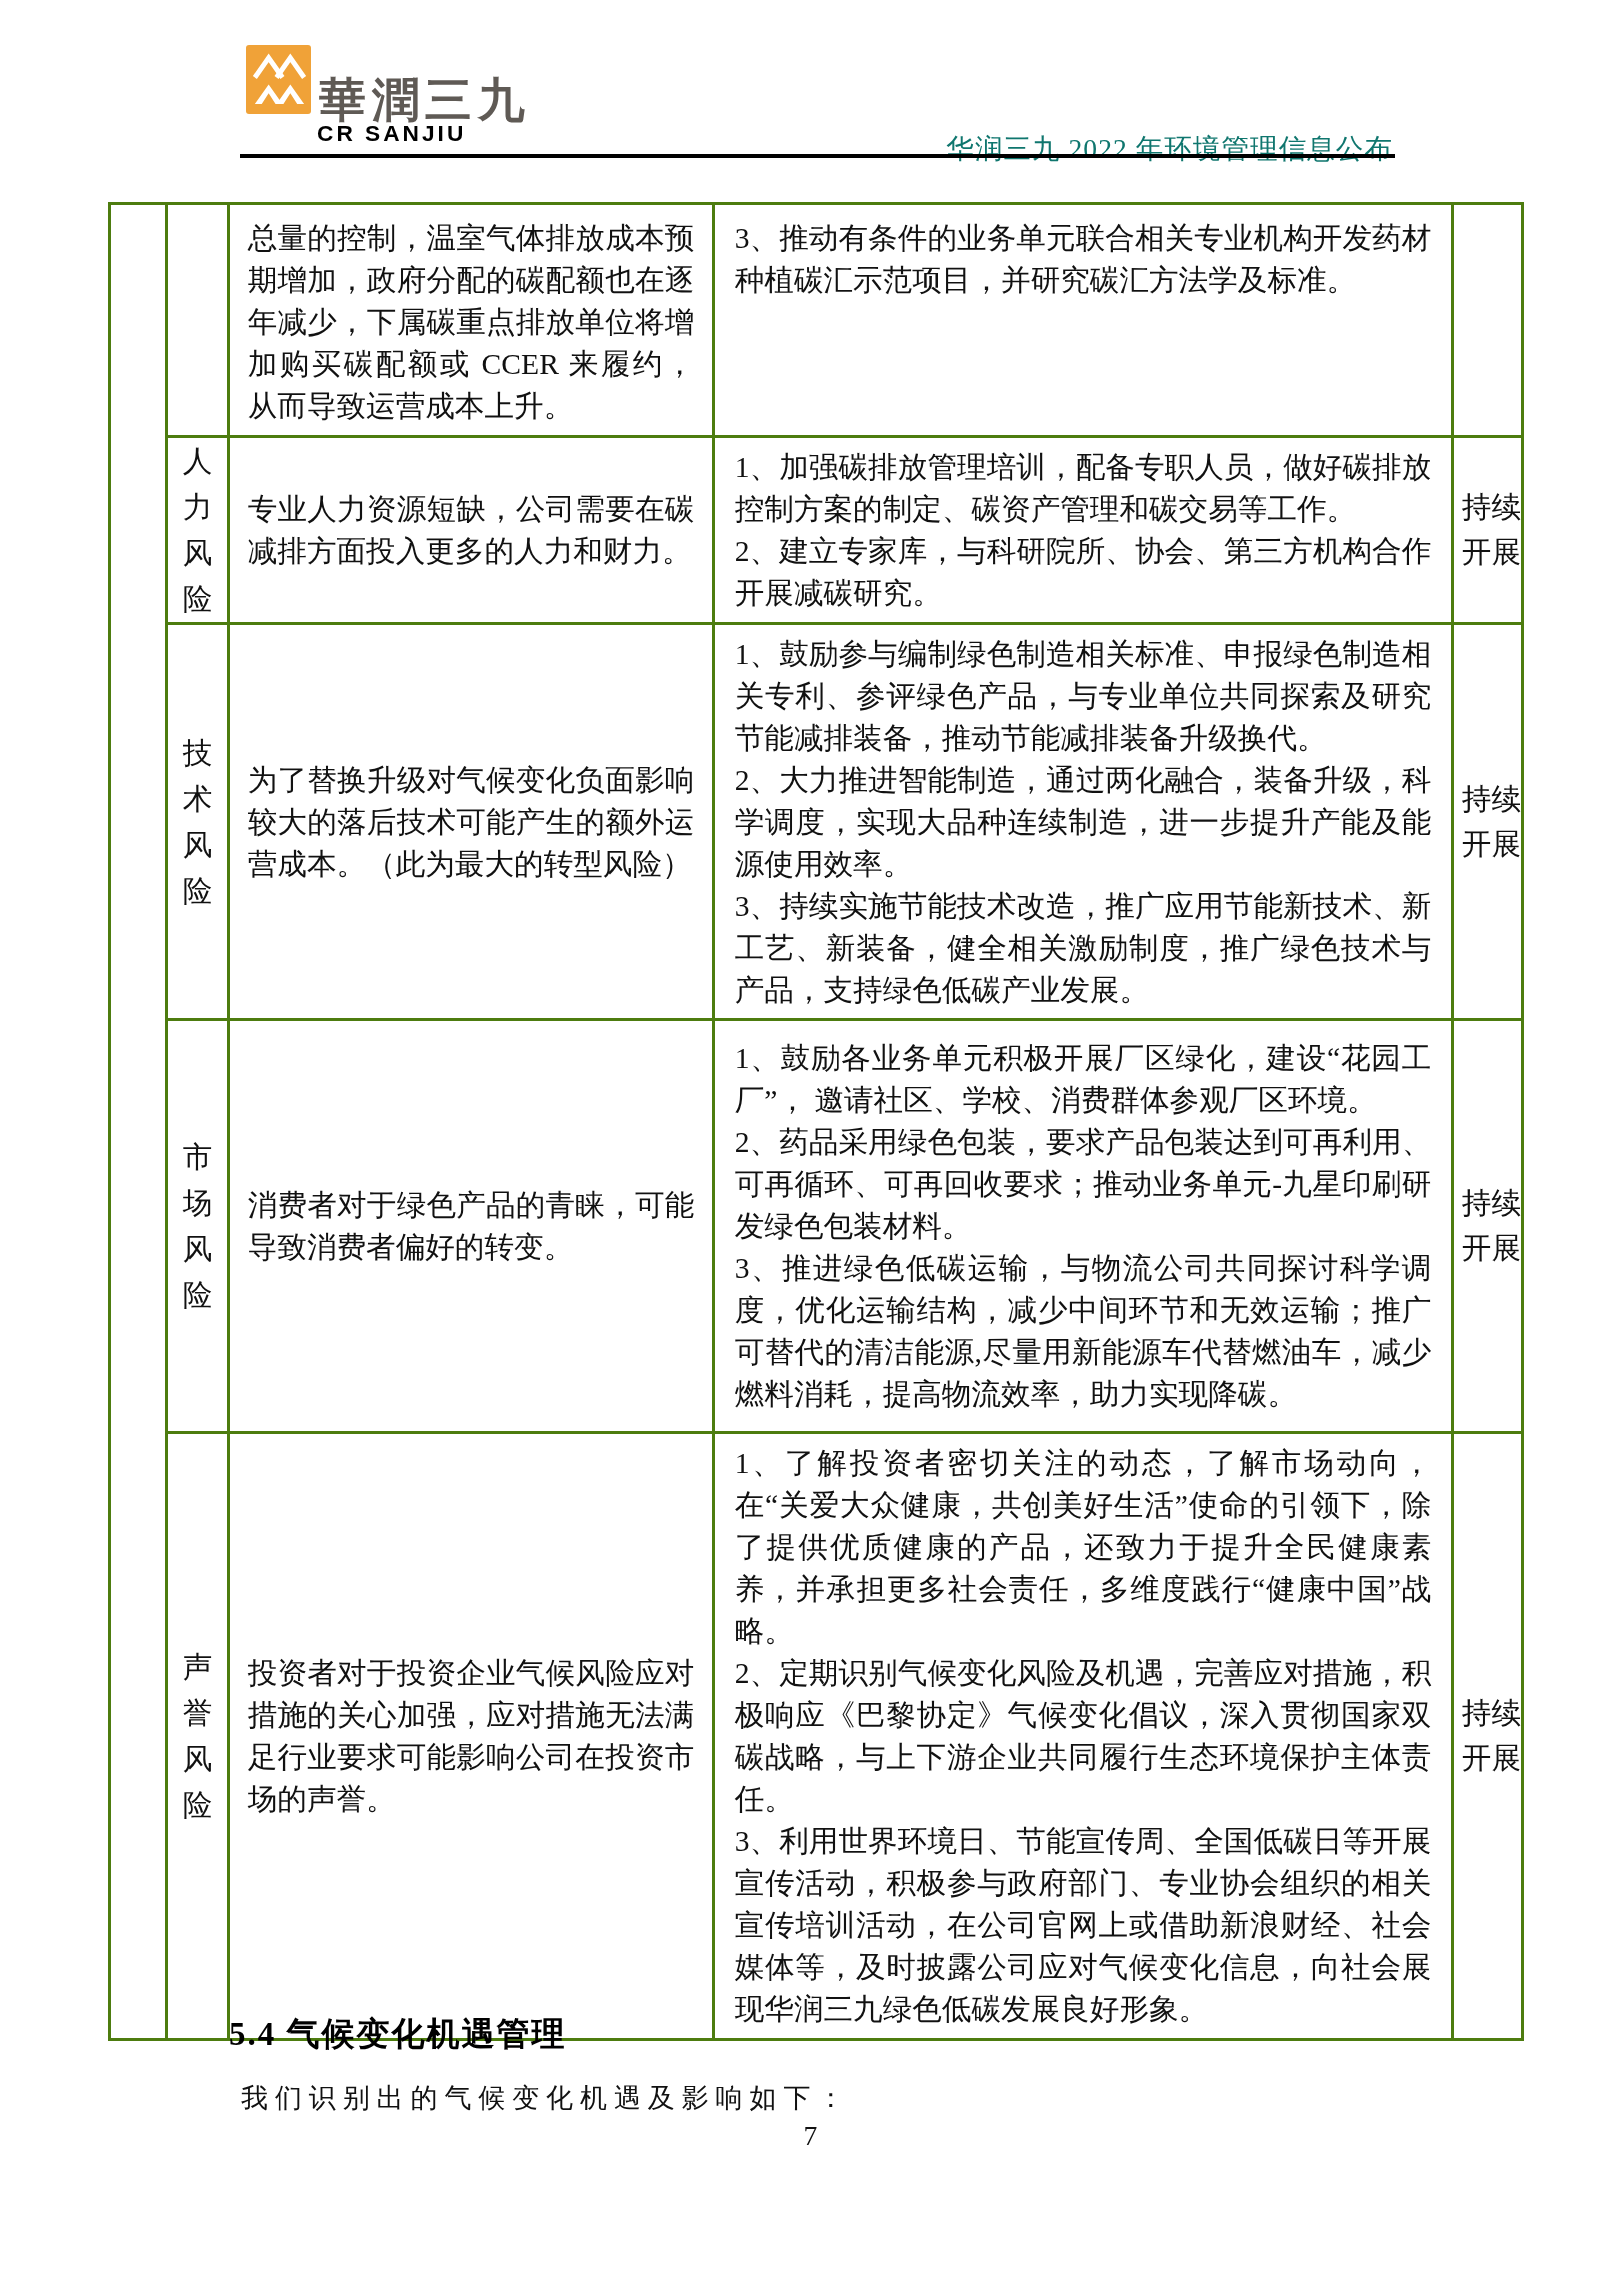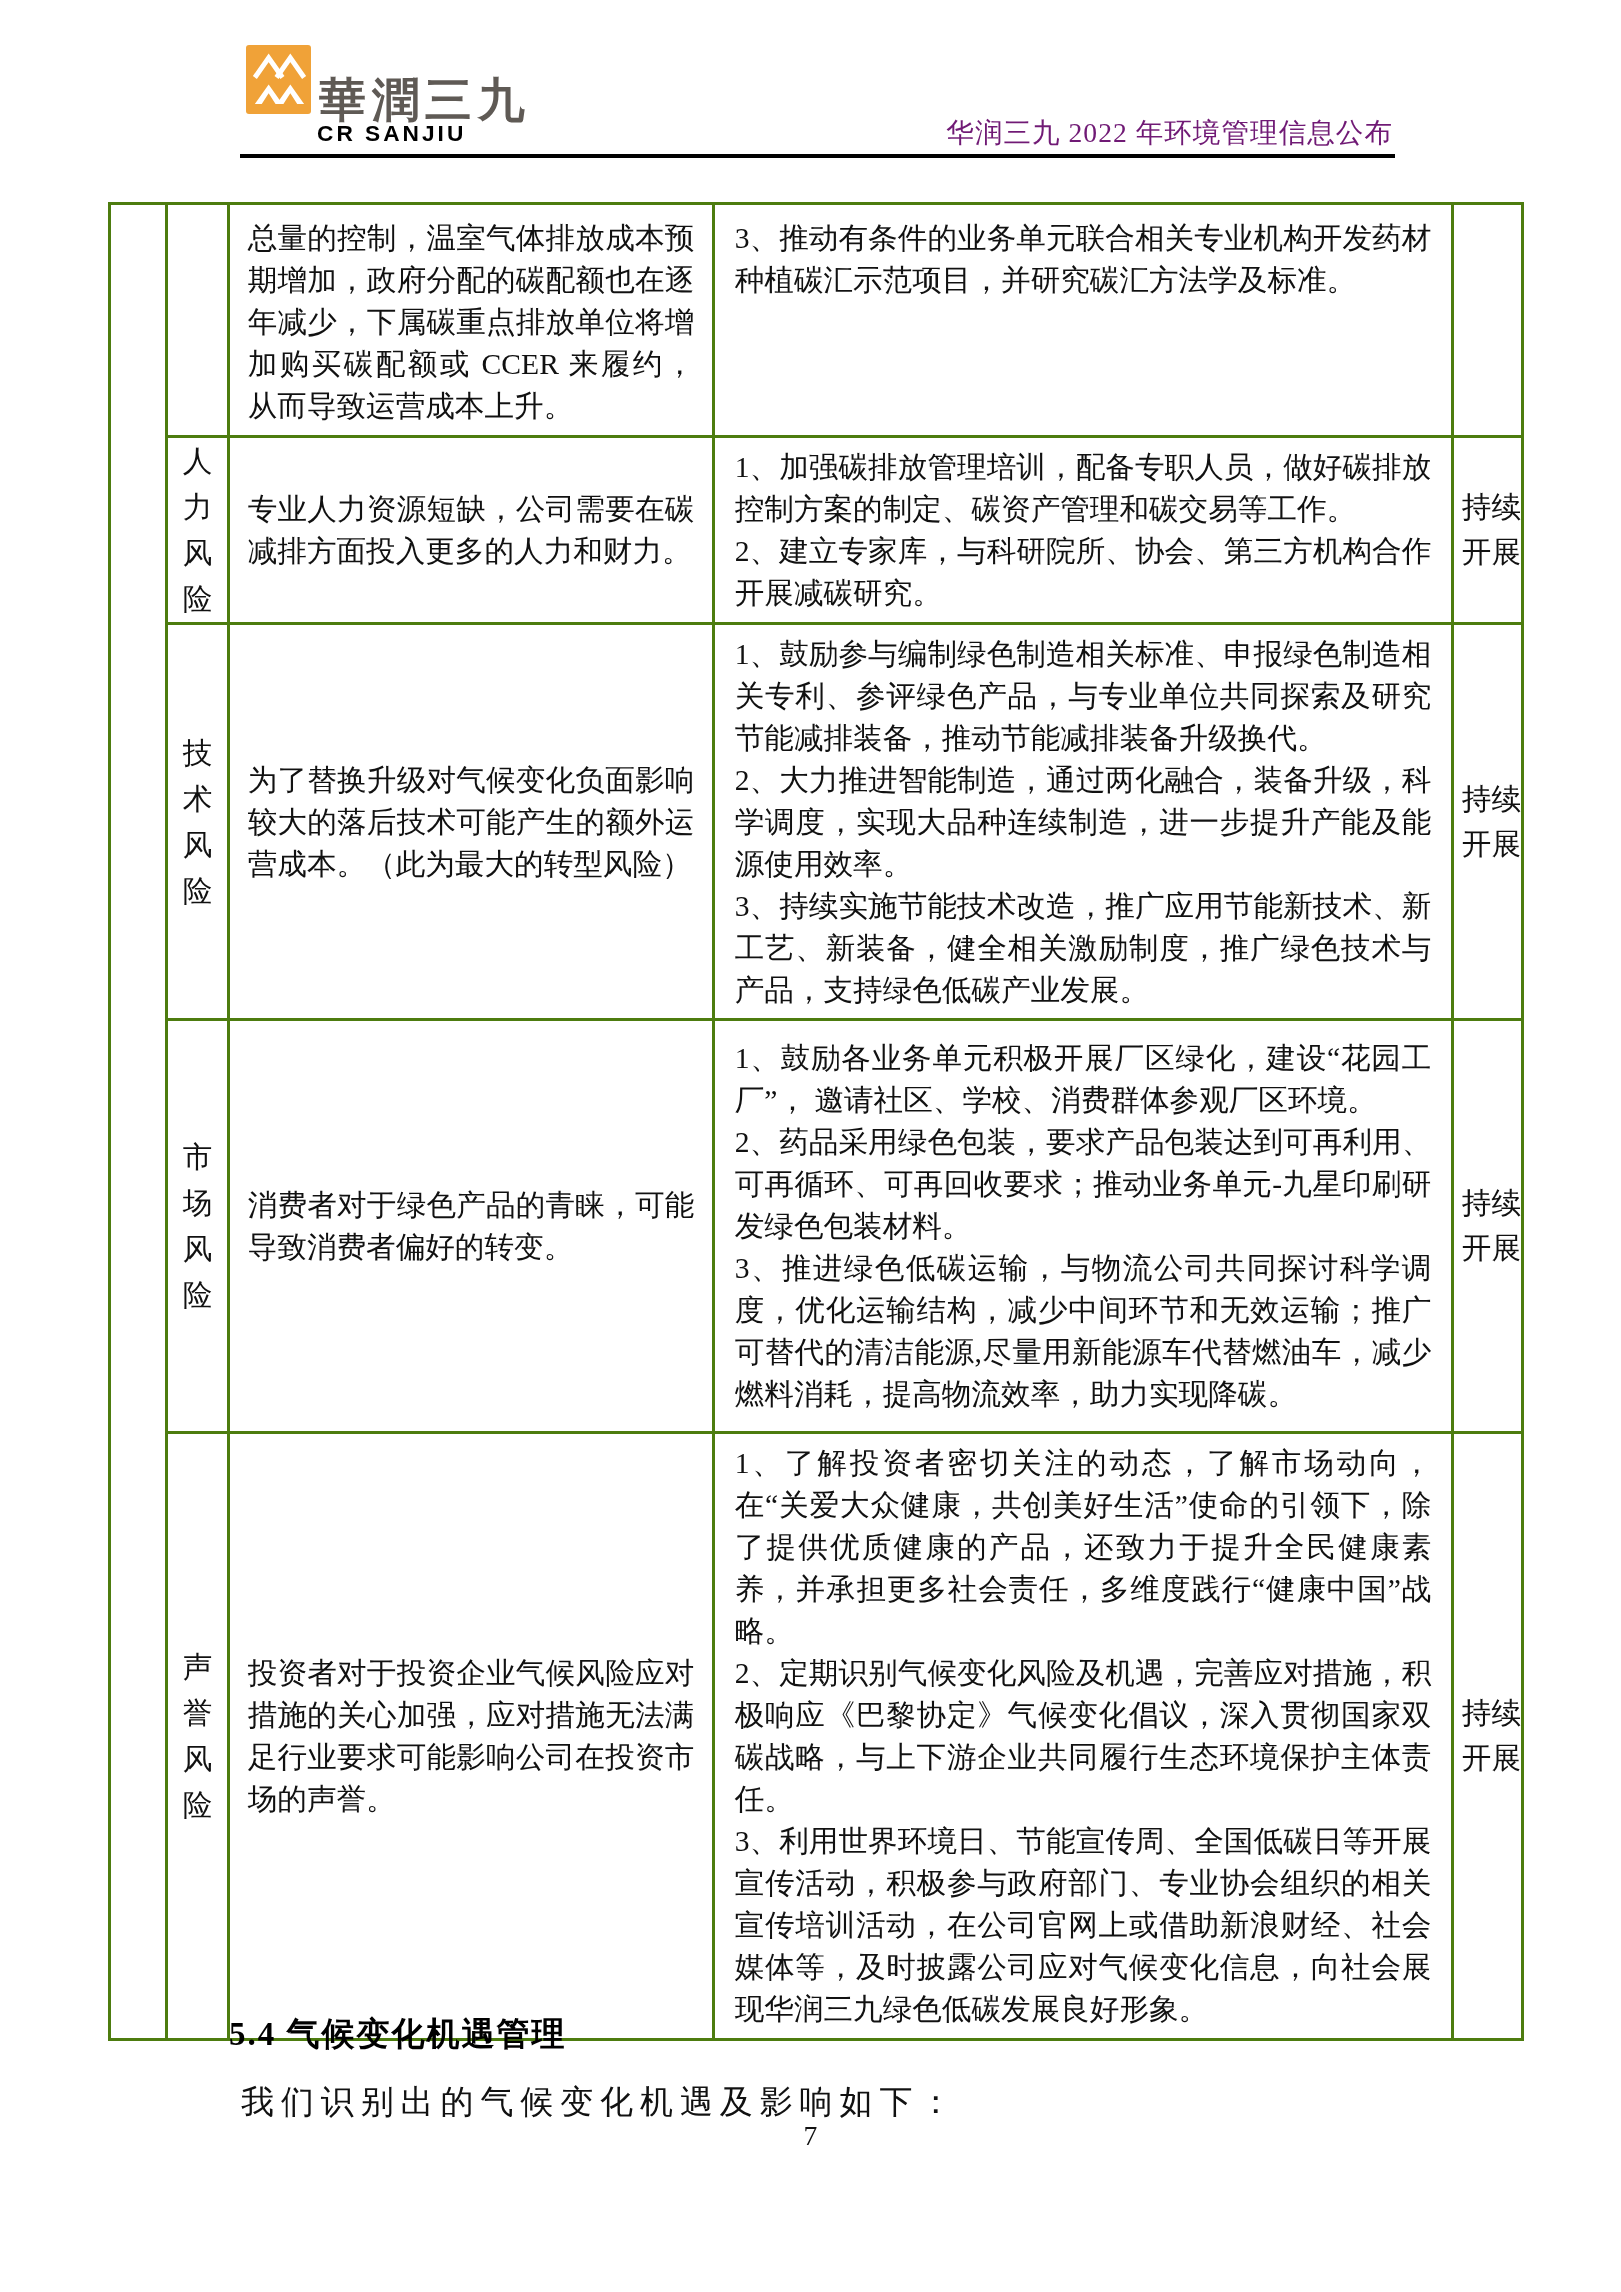--- a/index.html
+++ b/index.html
@@ -28,22 +28,22 @@
     letter-spacing: 5.9px; color: #5F5A55;
     font-family: "Liberation Serif", "DejaVu Serif", serif;
   }
   .brand-en {
     position: absolute; left: 317px; top: 120px;
     font-size: 22.7px; font-weight: 700;
     letter-spacing: 3px; color: #000000;
     font-family: "Liberation Sans", "DejaVu Sans", sans-serif;
   }
   .doc-title {
-    position: absolute; right: 228px; top: 114px;
-    font-size: 27.6px; color: #701a75;
+    position: absolute; right: 228px; top: 130px;
+    font-size: 27.6px; color: #0f766e;
     letter-spacing: 1px;
     white-space: nowrap;
   }
   .header-rule {
     position: absolute; left: 240px; top: 154px;
     width: 1155px; height: 3.9px;
     background: #000000;
   }
 
   
@@ -96,21 +96,21 @@
   tr.r1 td.cell-desc, tr.r1 td.cell-meas { padding-top: 11.8px; }
 
   
   .sec-heading {
     position: absolute; left: 229px; top: 2012px;
     font-size: 33px; font-weight: 700; color: #000000;
     letter-spacing: 2px;
   }
   .sec-paragraph {
     position: absolute; left: 241px; top: 2080px;
-    font-size: 33px; color: #111111;
+    font-size: 27px; color: #111111;
     letter-spacing: 6.9px;
   }
   .page-number {
     position: absolute; left: 0; top: 2120px;
     width: 100%;
     text-align: center;
     font-size: 27.6px; color: #111111;
   }
 </style>
 </head>

